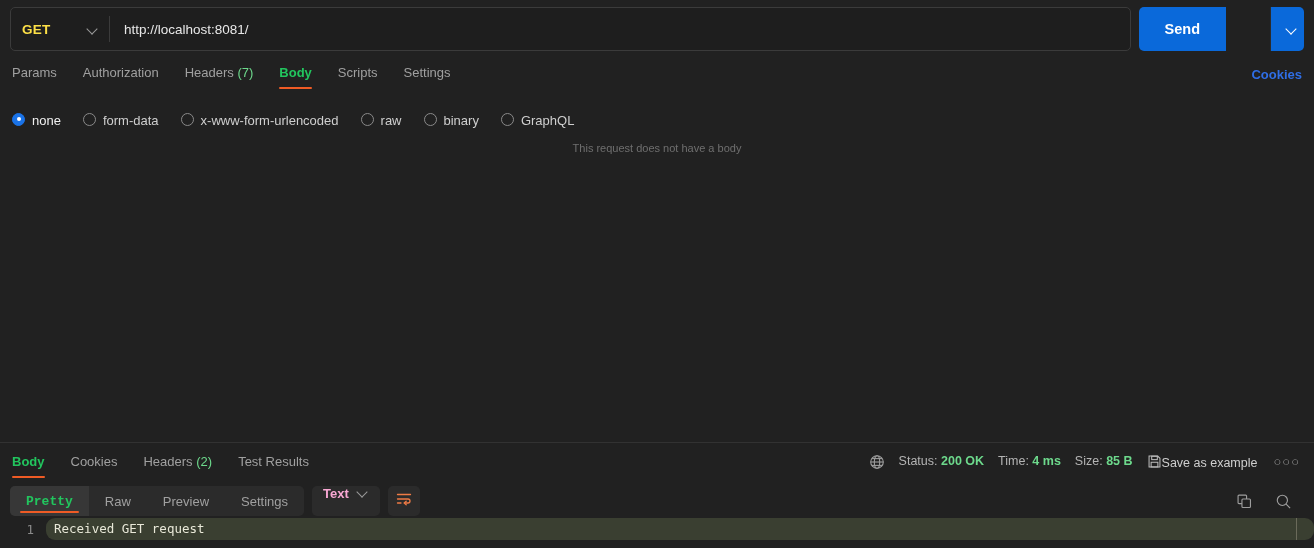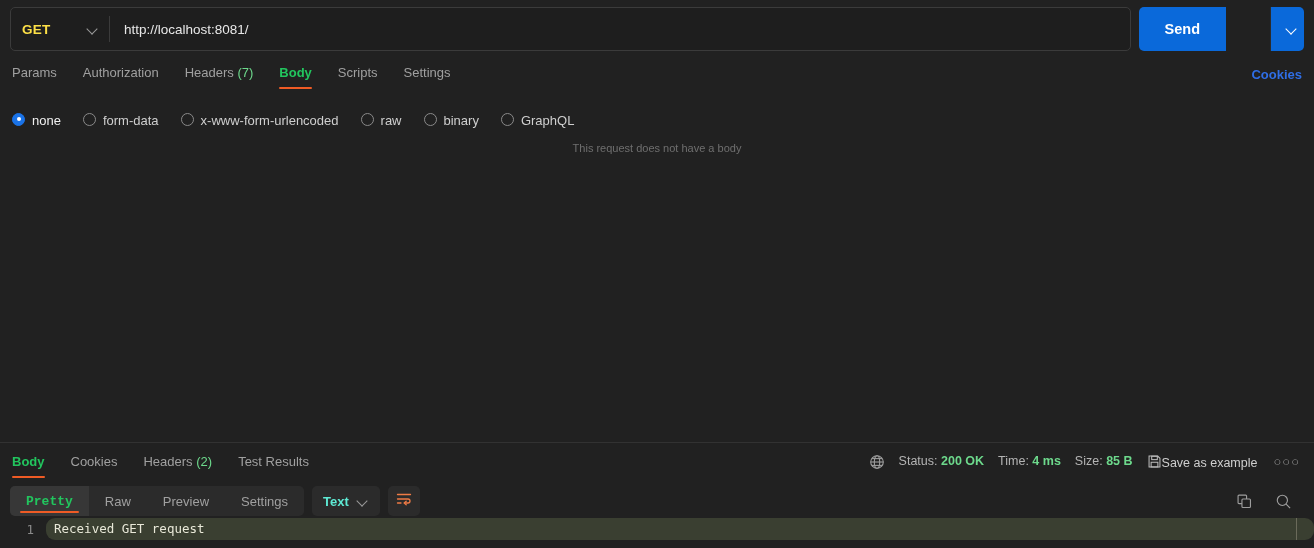--- a/index.html
+++ b/index.html
@@ -275,28 +275,28 @@
   }
   .seg-item.active::after {
     content: "";
     position: absolute;
     left: 10px; right: 10px; bottom: 3px;
     height: 2px;
     background: #ef5b25;
     border-radius: 1px;
   }
   .fmt-select {
-    display: flex; align-items: center;
+    display: flex; 
     gap: 8px;
     height: 30px;
     padding: 0 11px;
     background: #2b2b2b;
     border-radius: 5px;
     font-size: 13px;
-    color: #5eead4;
+    color: #f9a8d4;
     font-weight: bold;
     cursor: pointer;
   }
   .wrap-btn {
     display: flex; align-items: center; justify-content: center;
     width: 32px; height: 30px;
     background: #2b2b2b;
     border-radius: 5px;
     cursor: pointer;
   }

